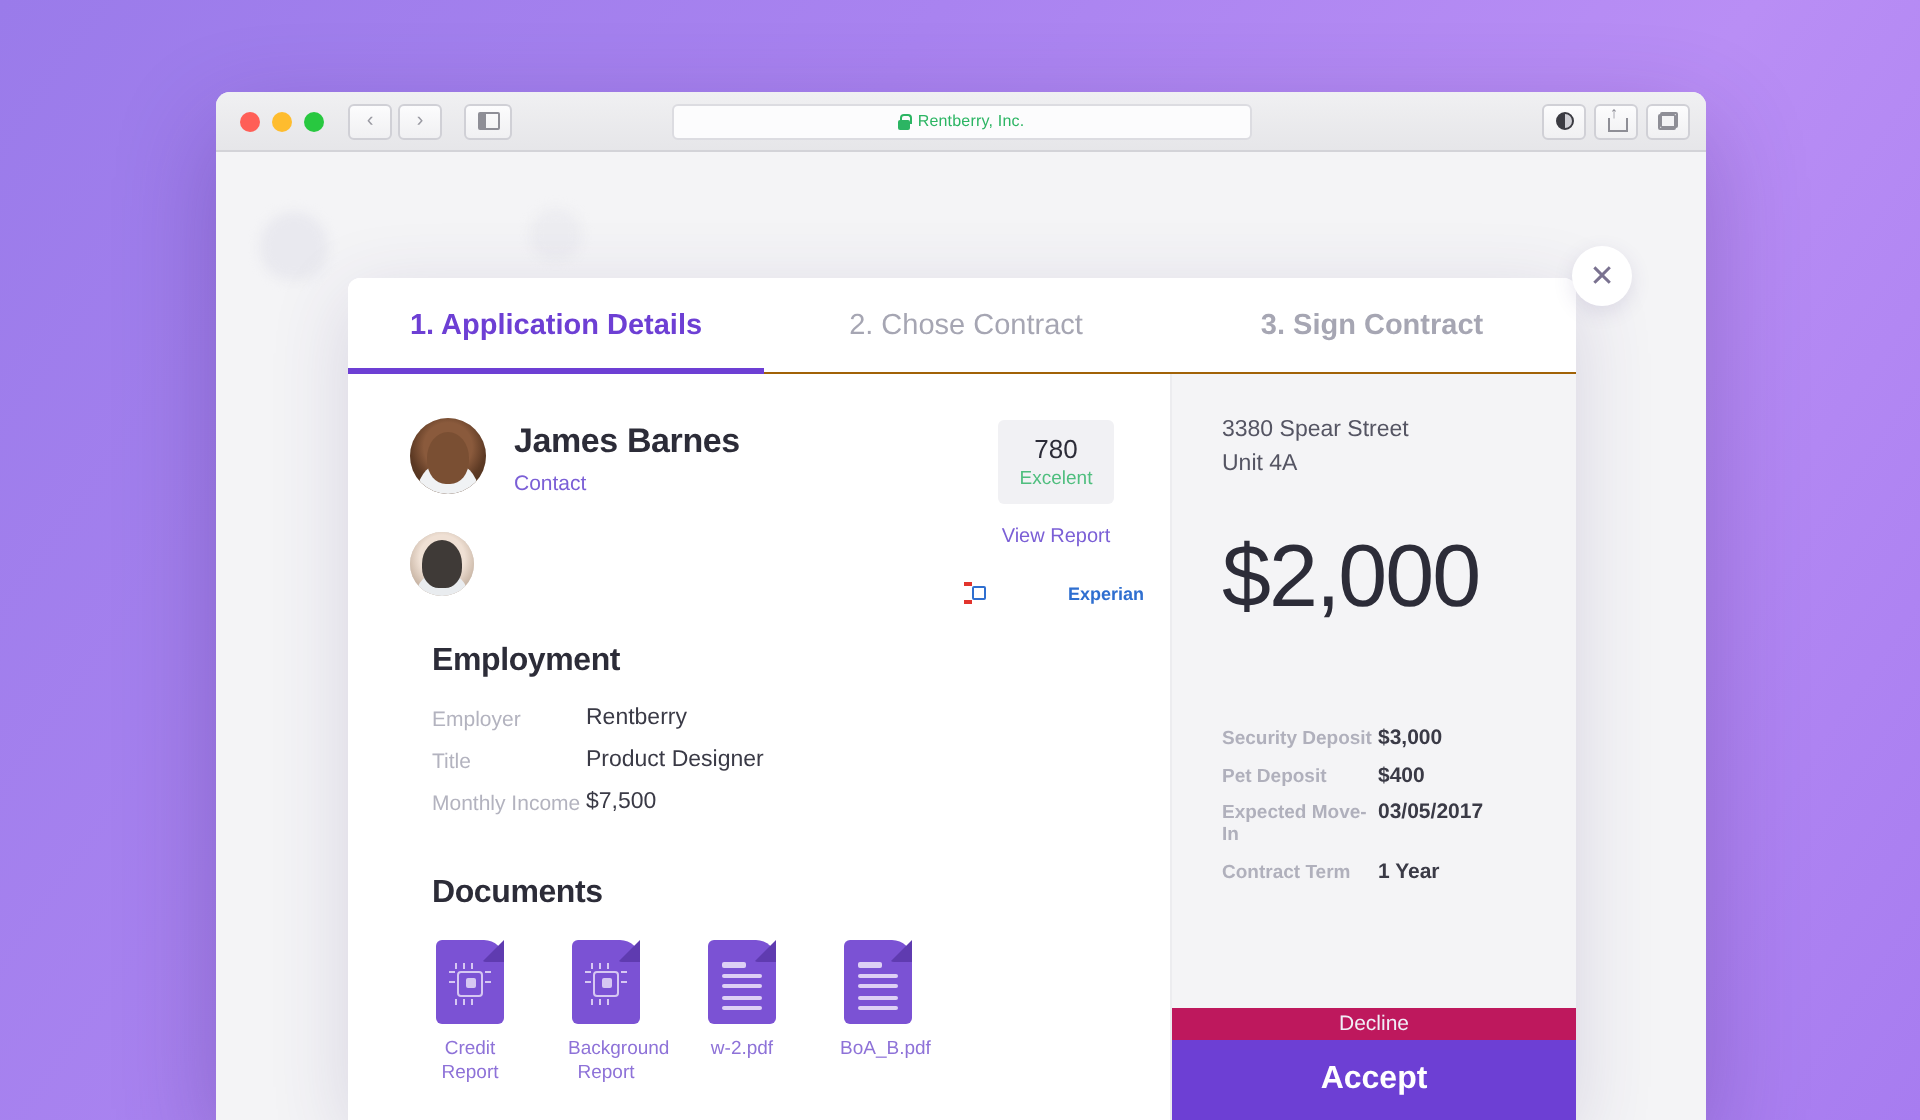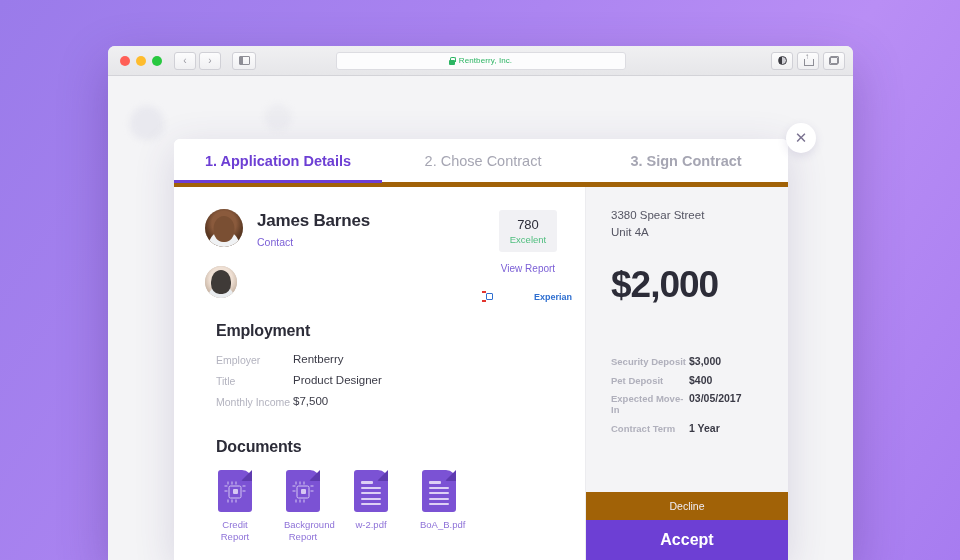--- a/index.html
+++ b/index.html
@@ -131,21 +131,21 @@
     background: #ffffff;
     border-radius: 6px 6px 0 0;
     box-shadow: 0 10px 40px rgba(70,50,120,0.16);
     overflow: hidden;
     display: flex; flex-direction: column;
   }
   .tabbar {
     height: 48px;
     display: flex;
     align-items: stretch;
-    border-bottom: 5px solid #a16207;
+    border-bottom: 1px solid #a16207;
     background: #fff;
     flex: 0 0 auto;
   }
   .tab {
     display: flex; align-items: center; justify-content: center;
     font-size: 14.5px;
     color: #a6a6b3;
     position: relative;
     font-weight: 500;
   }
@@ -265,31 +265,31 @@
   .right-col {
     width: 203px;
     background: #f4f4f6;
     border-left: 1px solid #ececef;
     display: flex; flex-direction: column;
     position: relative;
   }
   .right-top { padding: 20px 0 0 25px; flex: 1; }
   .addr-line { font-size: 11.5px; color: #555563; line-height: 1.45; }
   .price {
-    font-size: 37px; font-weight: 700; color: #2c2c38;
+    font-size: 44px; font-weight: 400; color: #2c2c38;
     margin-top: 24px; letter-spacing: -1px;
   }
   .terms { margin-top: 49px; font-weight: bold; }
   .term-row { display: flex; margin-bottom: 6.5px; }
   .term-key { width: 78px; font-size: 9.5px; color: #b0b0bc; padding-top: 1px; }
   .term-val { font-size: 10.5px; color: #3a3a46; }
 
   .btn-decline {
-    height: 28px;
-    background: #a16207;
+    height: 16px;
+    background: #be185d;
     color: #f0eef7;
     font-size: 10.5px;
     display: flex; align-items: center; justify-content: center;
   }
   .btn-accept {
     height: 40px;
     background: #6d3fd4;
     color: #ffffff;
     font-size: 16px; font-weight: 700;
     display: flex; align-items: center; justify-content: center;

